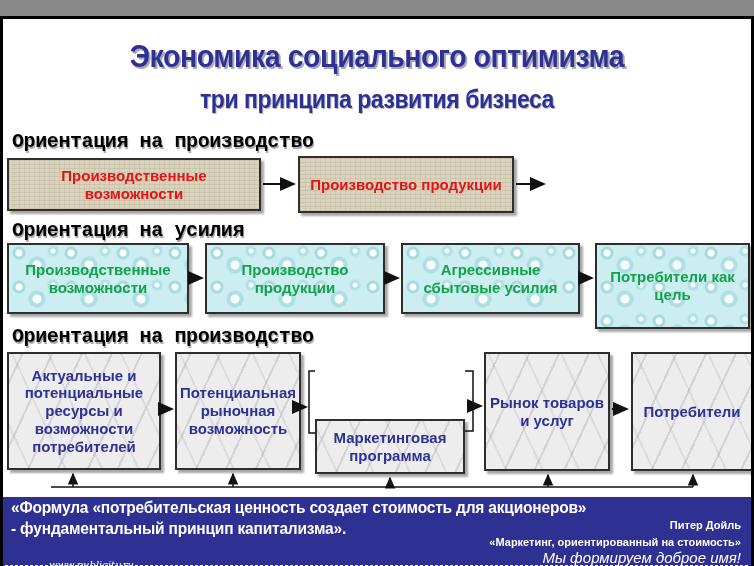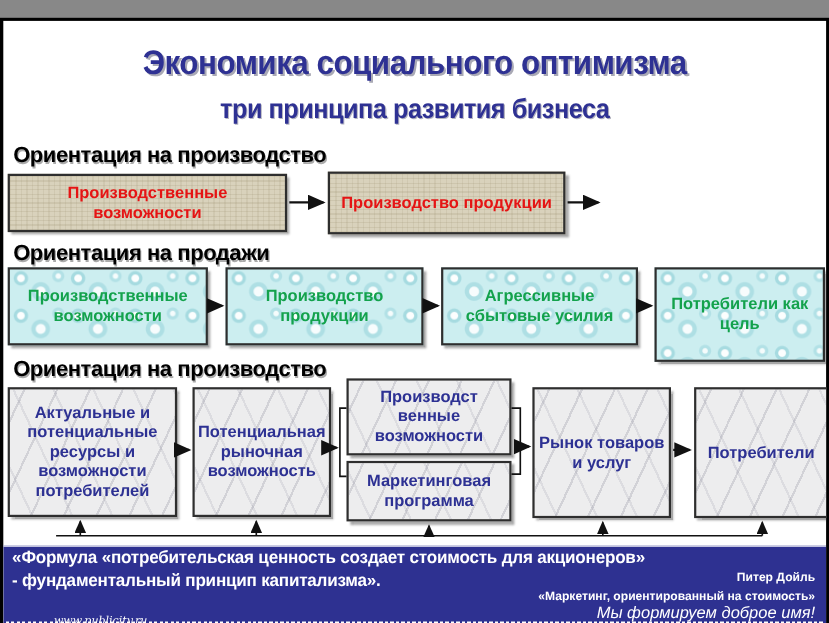--- a/index.html
+++ b/index.html
@@ -16,21 +16,21 @@
     text-shadow:2px 2px 0 #a9a9b5;white-space:nowrap;
   }
   .subtitle{
     position:absolute;top:66px;left:0;width:100%;text-align:center;
     font-size:25px;font-weight:bold;color:#2e3193;
     transform:scaleX(.92);letter-spacing:-.5px;
     text-shadow:1px 1px 0 #b5b5c0;white-space:nowrap;
   }
   .sec-heading{
     position:absolute;left:9px;font-size:20px;font-weight:bold;color:#000;
-    letter-spacing:-.4px;text-shadow:1px 2px 0 #ababab;white-space:nowrap;
+    letter-spacing:-.4px;text-shadow:1px 2px 0 #ababab;white-space:nowrap;font-family:Liberation Mono, monospace;
   }
   .box{
     position:absolute;box-sizing:border-box;border:2px solid #2e2e2e;
     display:flex;align-items:center;justify-content:center;text-align:center;
     font-weight:bold;font-size:15px;line-height:1.18;padding:3px 4px;
     box-shadow:3px 3px 2px rgba(60,60,60,.45);
   }
   .tan{
     background-color:#d9d2bc;
     background-image:
@@ -78,43 +78,40 @@
   <div class="subtitle">три принципа развития бизнеса</div>
 
   <div class="sec-heading" style="top:111px">Ориентация на производство</div>
   <div class="box tan" style="left:4px;top:139px;width:254px;height:53px">
     <span>Производственные возможности</span>
   </div>
   <div class="box tan" style="left:295px;top:137px;width:216px;height:57px">
     <span>Производство продукции</span>
   </div>
 
-  <div class="sec-heading" style="top:200px">Ориентация на продажи</div>
+  <div class="sec-heading" style="top:200px">Ориентация на усилия</div>
   <div class="box aqua" style="left:4px;top:224px;width:182px;height:71px">
     <span>Производственные возможности</span>
   </div>
   <div class="box aqua" style="left:202px;top:224px;width:180px;height:71px">
     <span>Производство продукции</span>
   </div>
   <div class="box aqua" style="left:398px;top:224px;width:179px;height:71px">
     <span>Агрессивные сбытовые усилия</span>
   </div>
   <div class="box aqua" style="left:592px;top:224px;width:155px;height:86px">
     <span>Потребители как цель</span>
   </div>
 
   <div class="sec-heading" style="top:306px">Ориентация на производство</div>
   <div class="box marble" style="left:4px;top:333px;width:154px;height:118px">
     <span>Актуальные и потенциальные ресурсы  и возможности потребителей</span>
   </div>
   <div class="box marble" style="left:172px;top:333px;width:126px;height:118px">
     <span>Потенциальная рыночная возможность</span>
-  </div>
-  <div class="box marble" style="left:312px;top:325px;width:150px;height:70px">
-    <span>Производст венные возможности</span>
   </div>
   <div class="box marble" style="left:312px;top:400px;width:150px;height:55px">
     <span>Маркетинговая программа</span>
   </div>
   <div class="box marble" style="left:481px;top:333px;width:126px;height:119px">
     <span>Рынок товаров и услуг</span>
   </div>
   <div class="box marble" style="left:628px;top:333px;width:122px;height:119px">
     <span>Потребители</span>
   </div>

